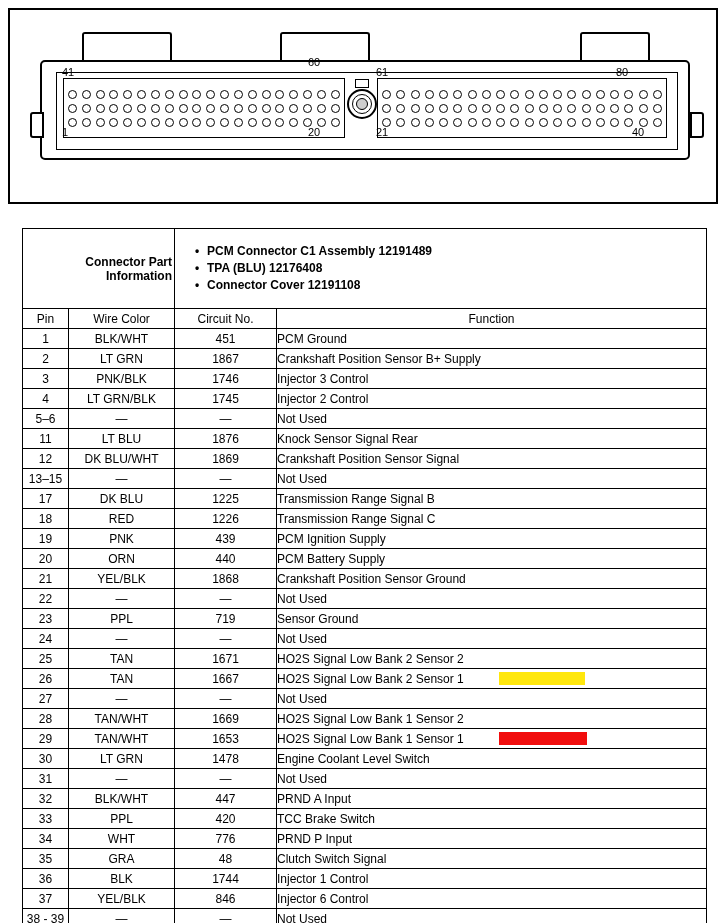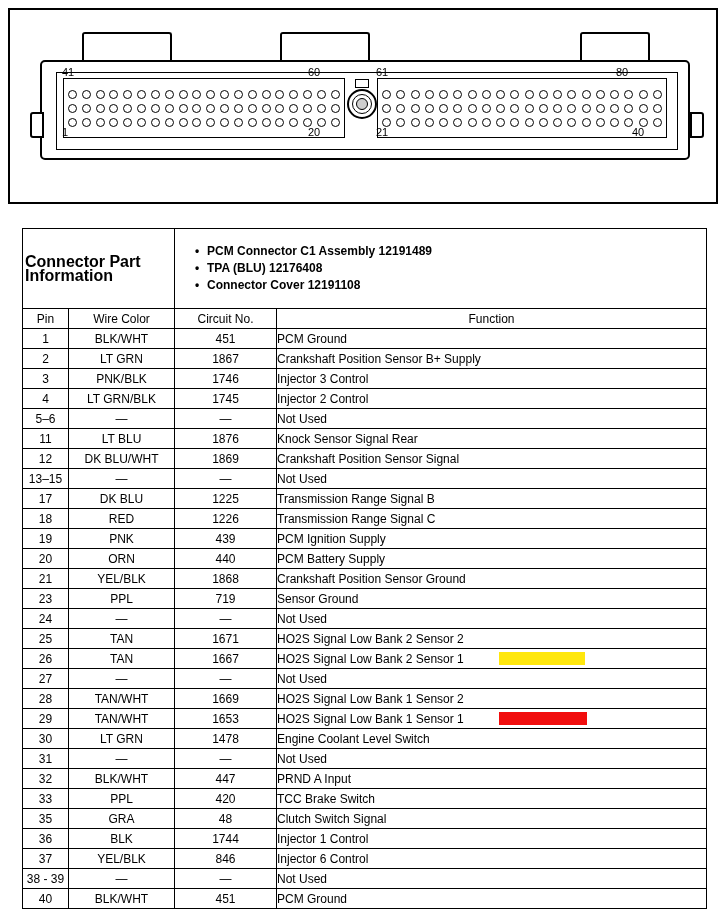--- a/index.html
+++ b/index.html
@@ -151,21 +151,21 @@
     background: #fff;
   }
   .nub.l { left: -12px; top: 50px; width: 14px; height: 26px; border-radius: 3px 0 0 3px;}
   .nub.r { left: 648px; top: 50px; width: 14px; height: 26px; border-radius: 0 3px 3px 0;}
   .cav-num {
     position: absolute;
     font-size: 11px;
     font-family: "Liberation Sans", sans-serif;
   }
   .n41 { left: 22px; top: 34px; }
-  .n60 { left: 268px; top: 34px; }
+  .n60 { left: 268px; top: 24px; }
   .n1  { left: 22px; top: 94px; }
   .n20 { left: 268px; top: 94px; }
   .n61 { left: 336px; top: 34px; }
   .n80 { left: 576px; top: 34px; }
   .n21 { left: 336px; top: 94px; }
   .n40 { left: 592px; top: 94px; }
 
   
   .tbl-wrap {
     position: absolute;
@@ -185,22 +185,22 @@
     height: 19px;
     vertical-align: middle;
   }
   .col-pin { width: 46px; }
   .col-wire { width: 106px; }
   .col-ckt { width: 102px; }
   .col-fn { width: 430px; }
 
   .hdr-info {
     font-weight: bold;
-    font-size: 16px;
-    text-align: left;
+    font-size: 12px;
+    text-align: right;
     line-height: 14px;
     padding: 4px 2px;
   }
   .hdr-notes {
     padding: 6px 8px 6px 10px;
     font-size: 12px;
     font-weight: bold;
   }
   .hdr-notes ul {
     margin: 8px;
@@ -524,20 +524,26 @@
             <td class="c-ckt">440</td>
             <td class="c-fn"><span>PCM Battery Supply</span></td>
           </tr>
           <tr>
             <td class="c-pin">21</td>
             <td class="c-wire">YEL/BLK</td>
             <td class="c-ckt">1868</td>
             <td class="c-fn"><span>Crankshaft Position Sensor Ground</span></td>
           </tr>
           <tr>
+            <td class="c-pin">22</td>
+            <td class="c-wire">—</td>
+            <td class="c-ckt">—</td>
+            <td class="c-fn"><span>Not Used</span></td>
+          </tr>
+          <tr>
             <td class="c-pin">23</td>
             <td class="c-wire">PPL</td>
             <td class="c-ckt">719</td>
             <td class="c-fn"><span>Sensor Ground</span></td>
           </tr>
           <tr>
             <td class="c-pin">24</td>
             <td class="c-wire">—</td>
             <td class="c-ckt">—</td>
             <td class="c-fn"><span>Not Used</span></td>
@@ -590,20 +596,26 @@
             <td class="c-ckt">447</td>
             <td class="c-fn"><span>PRND A Input</span></td>
           </tr>
           <tr>
             <td class="c-pin">33</td>
             <td class="c-wire">PPL</td>
             <td class="c-ckt">420</td>
             <td class="c-fn"><span>TCC Brake Switch</span></td>
           </tr>
           <tr>
+            <td class="c-pin">34</td>
+            <td class="c-wire">WHT</td>
+            <td class="c-ckt">776</td>
+            <td class="c-fn"><span>PRND P Input</span></td>
+          </tr>
+          <tr>
             <td class="c-pin">35</td>
             <td class="c-wire">GRA</td>
             <td class="c-ckt">48</td>
             <td class="c-fn"><span>Clutch Switch Signal</span></td>
           </tr>
           <tr>
             <td class="c-pin">36</td>
             <td class="c-wire">BLK</td>
             <td class="c-ckt">1744</td>
             <td class="c-fn"><span>Injector 1 Control</span></td>

